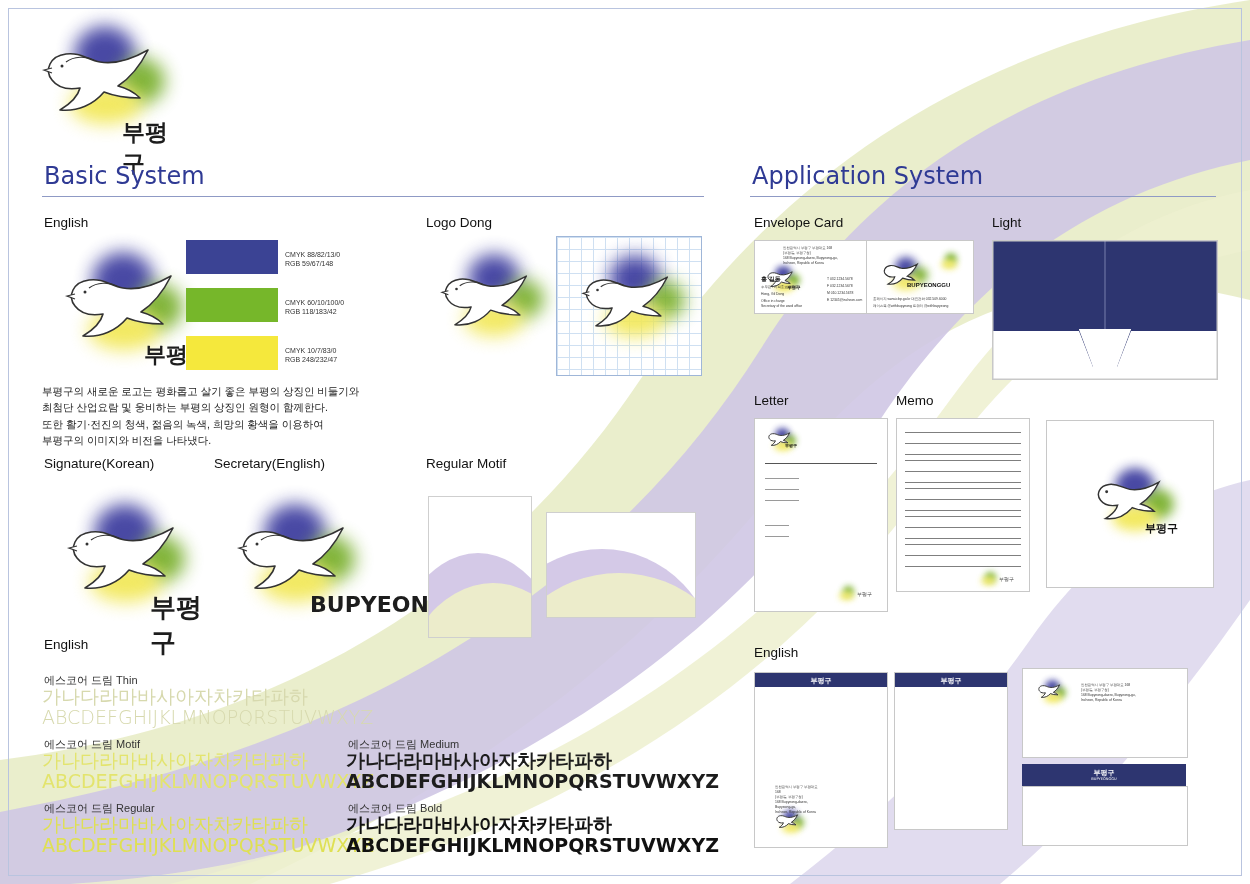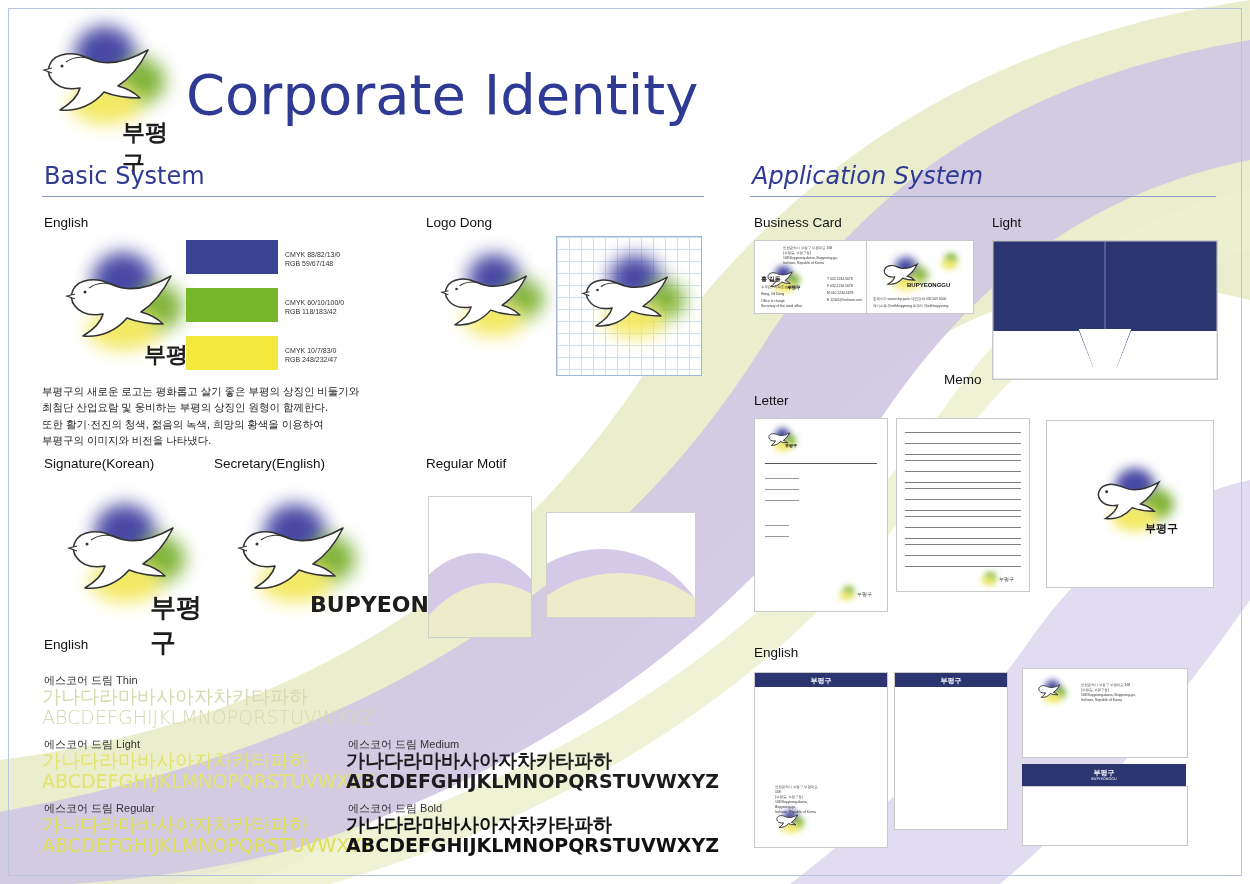--- a/index.html
+++ b/index.html
@@ -88,21 +88,20 @@
     <div class="blob yellow" style="left:48px;top:62px;width:72px;height:40px;"></div>
     <svg class="bird" width="160" height="115" viewBox="0 0 160 115">
       <path d="M30,58 C22,48 28,34 44,32 C58,30 66,38 78,40 C96,43 112,36 126,28 C118,44 108,56 96,64 C104,66 112,70 118,76 C104,76 92,74 82,70 C72,82 56,90 38,88 C48,82 56,74 58,66 C46,68 36,66 30,58 Z" fill="#ffffff" stroke="#333" stroke-width="1.6" stroke-linejoin="round"></path>
       <path d="M44,40 C52,34 64,34 72,38" fill="none" stroke="#333" stroke-width="1.2"></path>
       <circle cx="40" cy="44" r="1.5" fill="#333"></circle>
       <path d="M30,46 L22,48 L30,51" fill="#ffffff" stroke="#333" stroke-width="1.2"></path>
     </svg>
     <div class="logotext" style="left:100px;top:95px;font-size:23px;">부평구</div>
   </div>
 
-  <div class="title">Corporate Identity</div>
 
   <div class="sec-h" style="left:44px;top:162px;">Basic System</div>
   <div class="sec-rule" style="left:42px;top:196px;width:662px;"></div>
 
   <div class="sub-h" style="left:44px;top:215px;">English</div>
 
   <div class="logo" style="position:absolute;left:40px;top:248px;width:170px;height:115px;">
     <div class="blob blue" style="left:52px;top:4px;width:62px;height:58px;"></div>
     <div class="blob green" style="left:95px;top:36px;width:48px;height:46px;"></div>
     <div class="blob yellow" style="left:48px;top:62px;width:72px;height:40px;"></div>
@@ -199,43 +198,43 @@
     <div class="m1" style="left:-60px;bottom:-52px;width:230px;height:120px;background:#cdbfe3;"></div>
     <div class="m2" style="left:-48px;bottom:-68px;width:240px;height:112px;background:#eef0c8;"></div>
   </div>
 
   <div class="sub-h" style="left:44px;top:637px;">English</div>
 
   <div class="tf-label" style="left:44px;top:673px;">에스코어 드림 Thin</div>
   <div class="tf-line" style="left:42px;top:684px;color:#d7d9ae;font-weight:300;">가나다라마바사아자차카타파하</div>
   <div class="tf-line" style="left:42px;top:706px;color:#d7d9ae;font-weight:300;">ABCDEFGHIJKLMNOPQRSTUVWXYZ</div>
 
-  <div class="tf-label" style="left:44px;top:737px;">에스코어 드림 Light</div>
+  <div class="tf-label" style="left:44px;top:737px;">에스코어 드림 Motif</div>
   <div class="tf-line" style="left:42px;top:748px;color:#e3e46d;font-weight:400;">가나다라마바사아자차카타파하</div>
   <div class="tf-line" style="left:42px;top:770px;color:#e3e46d;font-weight:400;">ABCDEFGHIJKLMNOPQRSTUVWXYZ</div>
 
   <div class="tf-label" style="left:44px;top:801px;">에스코어 드림 Regular</div>
   <div class="tf-line" style="left:42px;top:812px;color:#dfe053;font-weight:500;">가나다라마바사아자차카타파하</div>
   <div class="tf-line" style="left:42px;top:834px;color:#dfe053;font-weight:500;">ABCDEFGHIJKLMNOPQRSTUVWXYZ</div>
 
   <div class="tf-label" style="left:348px;top:737px;">에스코어 드림 Medium</div>
   <div class="tf-line" style="left:346px;top:748px;color:#1c1c1c;font-weight:600;">가나다라마바사아자차카타파하</div>
   <div class="tf-line" style="left:346px;top:770px;color:#1c1c1c;font-weight:600;">ABCDEFGHIJKLMNOPQRSTUVWXYZ</div>
 
   <div class="tf-label" style="left:348px;top:801px;">에스코어 드림 Bold</div>
   <div class="tf-line" style="left:346px;top:812px;color:#111;font-weight:800;">가나다라마바사아자차카타파하</div>
   <div class="tf-line" style="left:346px;top:834px;color:#111;font-weight:800;">ABCDEFGHIJKLMNOPQRSTUVWXYZ</div>
 
-  <div class="sec-h" style="left:752px;top:162px;font-style:italic;">Application System</div>
+  <div class="sec-h" style="left:752px;top:162px;">Application System</div>
   <div class="sec-rule" style="left:750px;top:196px;width:466px;"></div>
 
-  <div class="sub-h" style="left:754px;top:215px;">Business Card</div>
+  <div class="sub-h" style="left:754px;top:215px;">Envelope Card</div>
   <div class="sub-h" style="left:992px;top:215px;">Light</div>
   <div class="sub-h" style="left:754px;top:393px;">Letter</div>
-  <div class="sub-h" style="left:896px;top:372px;margin-left:48px;">Memo</div>
+  <div class="sub-h" style="left:896px;top:393px;">Memo</div>
   <div class="sub-h" style="left:754px;top:645px;">English</div>
 
   <div class="paper" style="left:754px;top:240px;width:122px;height:72px;">
     <div class="tiny" style="left:28px;top:5px;width:88px;">인천광역시 부평구 부평대로 168
 (부평동, 부평구청)
 168 Bupyeong-daero, Bupyeong-gu,
 Incheon, Republic of Korea</div>
     <div class="logo" style="position:absolute;left:6px;top:24px;width:46px;height:30px;">
       <div class="blob blue" style="left:14px;top:1px;width:17px;height:16px;filter:blur(3px);"></div>
       <div class="blob green" style="left:26px;top:9px;width:13px;height:12px;filter:blur(3px);"></div>

